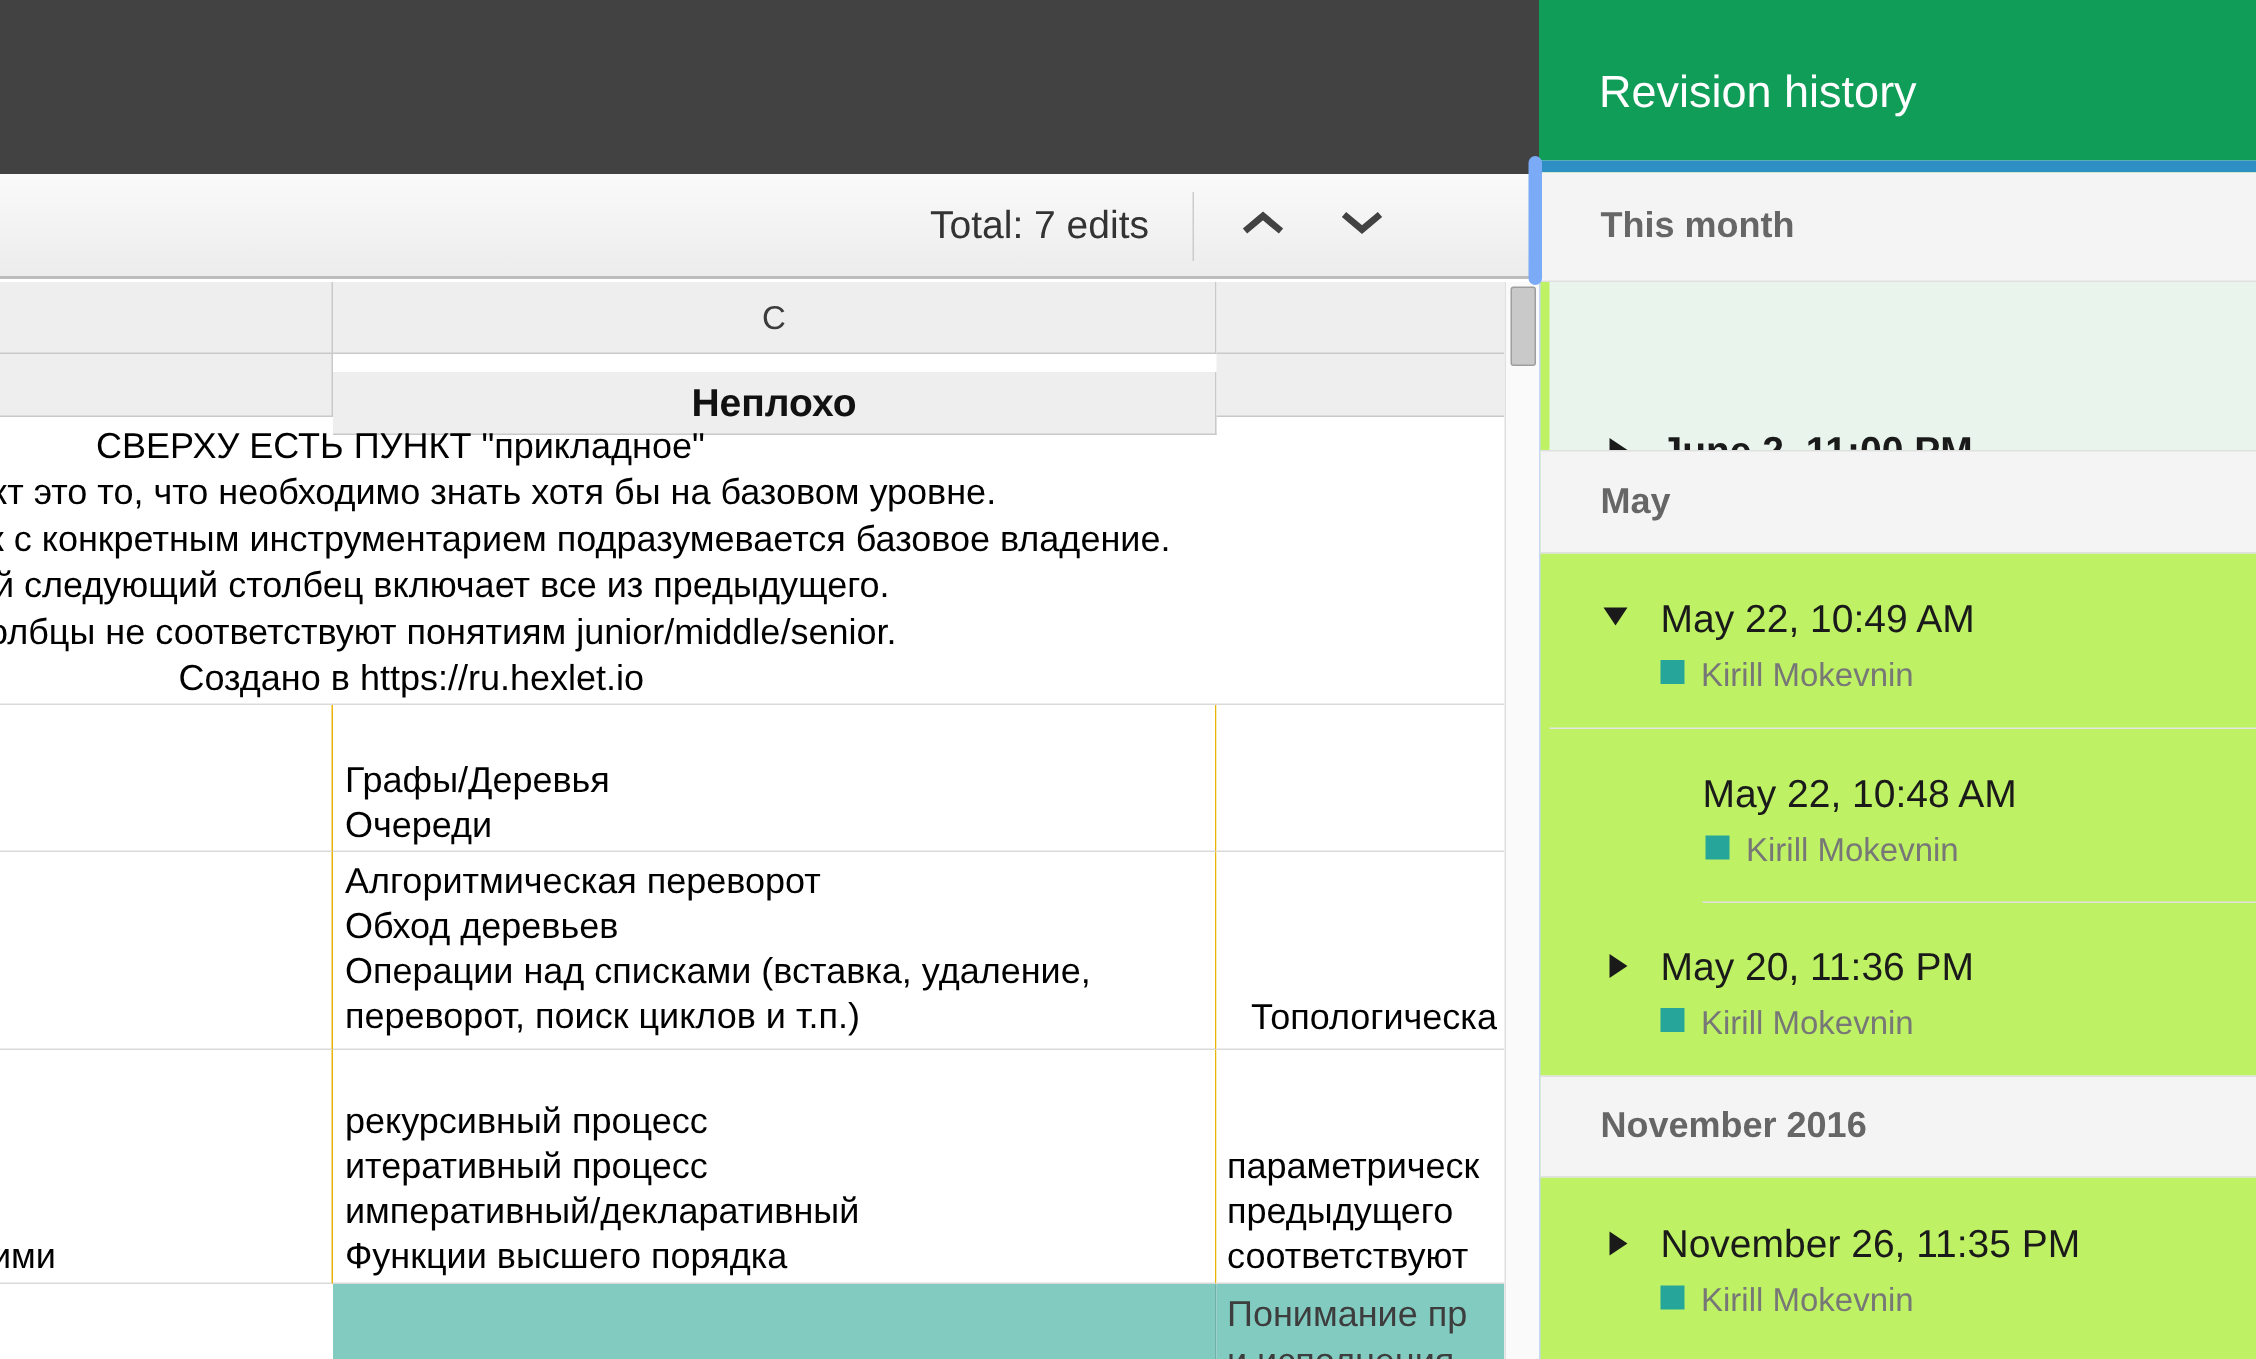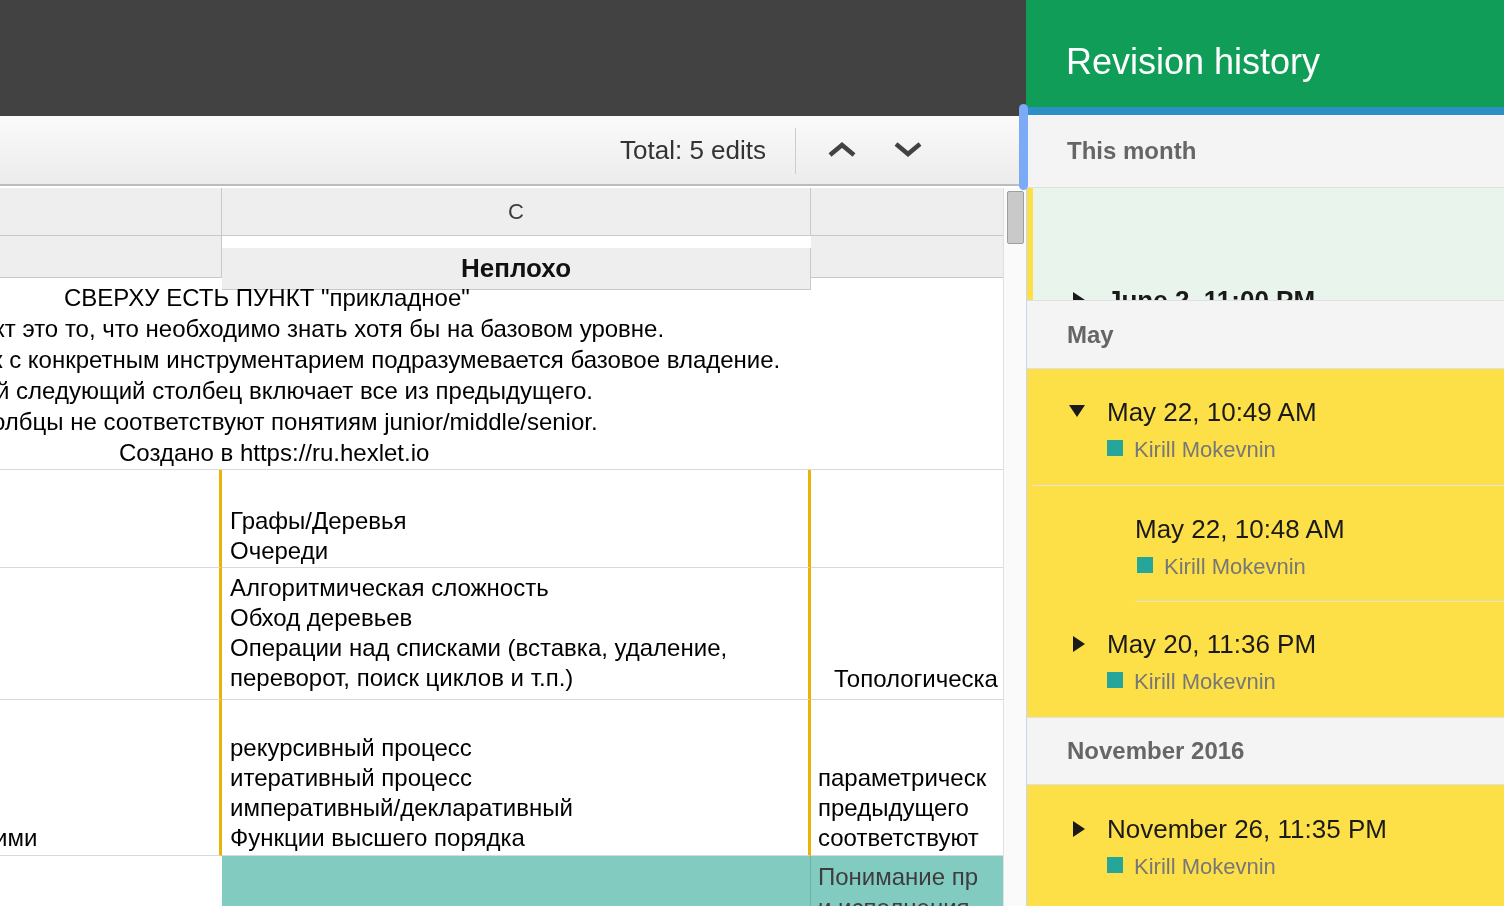--- a/index.html
+++ b/index.html
@@ -27,38 +27,38 @@
   .chev-btn { position:absolute; top:18px; width:44px; height:34px; display:flex; align-items:center; justify-content:center; cursor:pointer; }
   .chev-up { left:820px; }
   .chev-down { left:886px; }
 
   
   .sheet { left:0; top:188px; width:1003px; height:718px; background:#fff; overflow:hidden; }
   .cell { position:absolute; overflow:hidden; }
   .hdr { background:#eeeeee; border-right:1px solid #c9c9c9; border-bottom:1px solid #c9c9c9; }
   .hdr-letter { display:flex; align-items:center; justify-content:center; font-size:22px; color:#3c3c3c; }
   .hdr-bold { display:flex; align-items:center; justify-content:center; font-size:26px; font-weight:bold; color:#111; }
-  .grid { border-right:3px solid #eab308; border-bottom:1px solid #d9d9d9; background:#fff; }
+  .grid { border-right:1px solid #eab308; border-bottom:1px solid #d9d9d9; background:#fff; }
   .noright { border-right:none; }
   .sheet-line { position:absolute; font-size:24px; color:#000; white-space:nowrap; line-height:30px; }
   .hl { background:#82cbc0; }
   .hl-border { border-right:1px solid rgba(0,0,0,0.13); }
   .hl .sheet-line { color:#3d3d3d; }
 
   
   .vscroll { left:1003px; top:188px; width:24px; height:718px; background:#fafafa; border-left:1px solid #e0e0e0; }
   .vthumb { position:absolute; left:3px; top:3px; width:17px; height:53px; background:#c9c9c9; border:1px solid #9e9e9e; border-radius:2px; }
 
   
   .panel { left:1026px; top:0; width:478px; height:906px; background:#fff; }
   .panel-header { position:absolute; left:0; top:0; width:478px; height:107px; background:#0f9d58; display:flex; align-items:center; padding-left:40px; }
-  .panel-title { color:#fff; font-size:36px;margin-top:16px; }
+  .panel-title { color:#fff; font-size:30px;margin-top:16px; }
   .blue-bar { position:absolute; left:0; top:107px; width:478px; height:8px; background:#2d8fc4; }
   .focus-stripe { position:absolute; left:-7px; top:104px; width:9px; height:86px; background:#7baaf7; border-radius:5px; }
-  .panel-content { position:absolute; left:0; top:115px; width:478px; height:791px; border-left:1px solid #c4d7f8; background:#fde047; }
+  .panel-content { position:absolute; left:0; top:115px; width:478px; height:791px; border-left:1px solid #c4d7f8; background:#bef264; }
 
   .section-band { position:absolute; left:0; width:478px; background:#f4f4f4; border-top:1px solid #e0e0e0; border-bottom:1px solid #e0e0e0; display:flex; align-items:center; padding-left:40px; }
   .section-label { font-size:24px; font-weight:bold; color:#666; }
 
   .entry { position:absolute; left:6px; width:478px; cursor:pointer; }
   .entry-selected { background:#e8f4ec; }
   .entry-date { position:absolute; font-size:26px; color:#1a1a1a; white-space:nowrap; }
   .bold-date { font-weight:bold; }
   .entry-author { position:absolute; font-size:22px; color:#777; white-space:nowrap; }
   .swatch { position:absolute; width:16px; height:16px; background:#26a69a; }
@@ -68,21 +68,21 @@
   .e-border { border-bottom:1px solid #e4e4e4; }
 </style>
 </head>
 <body>
 
 <div class="root">
 
   <div class="abs dark-bar"></div>
 
   <div class="abs toolbar">
-    <div class="total-label">Total: 5 edits</div>
+    <div class="total-label">Total: 7 edits</div>
     <div class="toolbar-divider"></div>
     <div class="chev-btn chev-up">
       <span>
         <svg width="30" height="17" viewBox="0 0 30 17">
             <polyline points="3,14 15,4 27,14" stroke="#424242" stroke-width="4.5" fill="none"></polyline>
           </svg>
       </span>
     </div>
     <div class="chev-btn chev-down">
       <span>
@@ -118,21 +118,21 @@
 
     <div class="cell grid" style="left:0;top:282px;width:222px;height:98px;"></div>
     <div class="cell grid" style="left:222px;top:282px;width:589px;height:98px;">
       <div class="sheet-line" style="left:8px;top:36px;">Графы/Деревья</div>
       <div class="sheet-line" style="left:8px;top:66px;">Очереди</div>
     </div>
     <div class="cell grid noright" style="left:811px;top:282px;width:192px;height:98px;"></div>
 
     <div class="cell grid" style="left:0;top:380px;width:222px;height:132px;"></div>
     <div class="cell grid" style="left:222px;top:380px;width:589px;height:132px;">
-      <div class="sheet-line" style="left:8px;top:5px;">Алгоритмическая сложность</div>
+      <div class="sheet-line" style="left:8px;top:5px;">Алгоритмическая переворот</div>
       <div class="sheet-line" style="left:8px;top:35px;">Обход деревьев</div>
       <div class="sheet-line" style="left:8px;top:65px;">Операции над списками (вставка, удаление,</div>
       <div class="sheet-line" style="left:8px;top:95px;">переворот, поиск циклов и т.п.)</div>
     </div>
     <div class="cell grid noright" style="left:811px;top:380px;width:192px;height:132px;">
       <div class="sheet-line" style="left:23px;top:96px;">Топологическа</div>
     </div>
 
     <div class="cell grid" style="left:0;top:512px;width:222px;height:156px;">
       <div class="sheet-line" style="left:-6px;top:123px;">ими</div>

